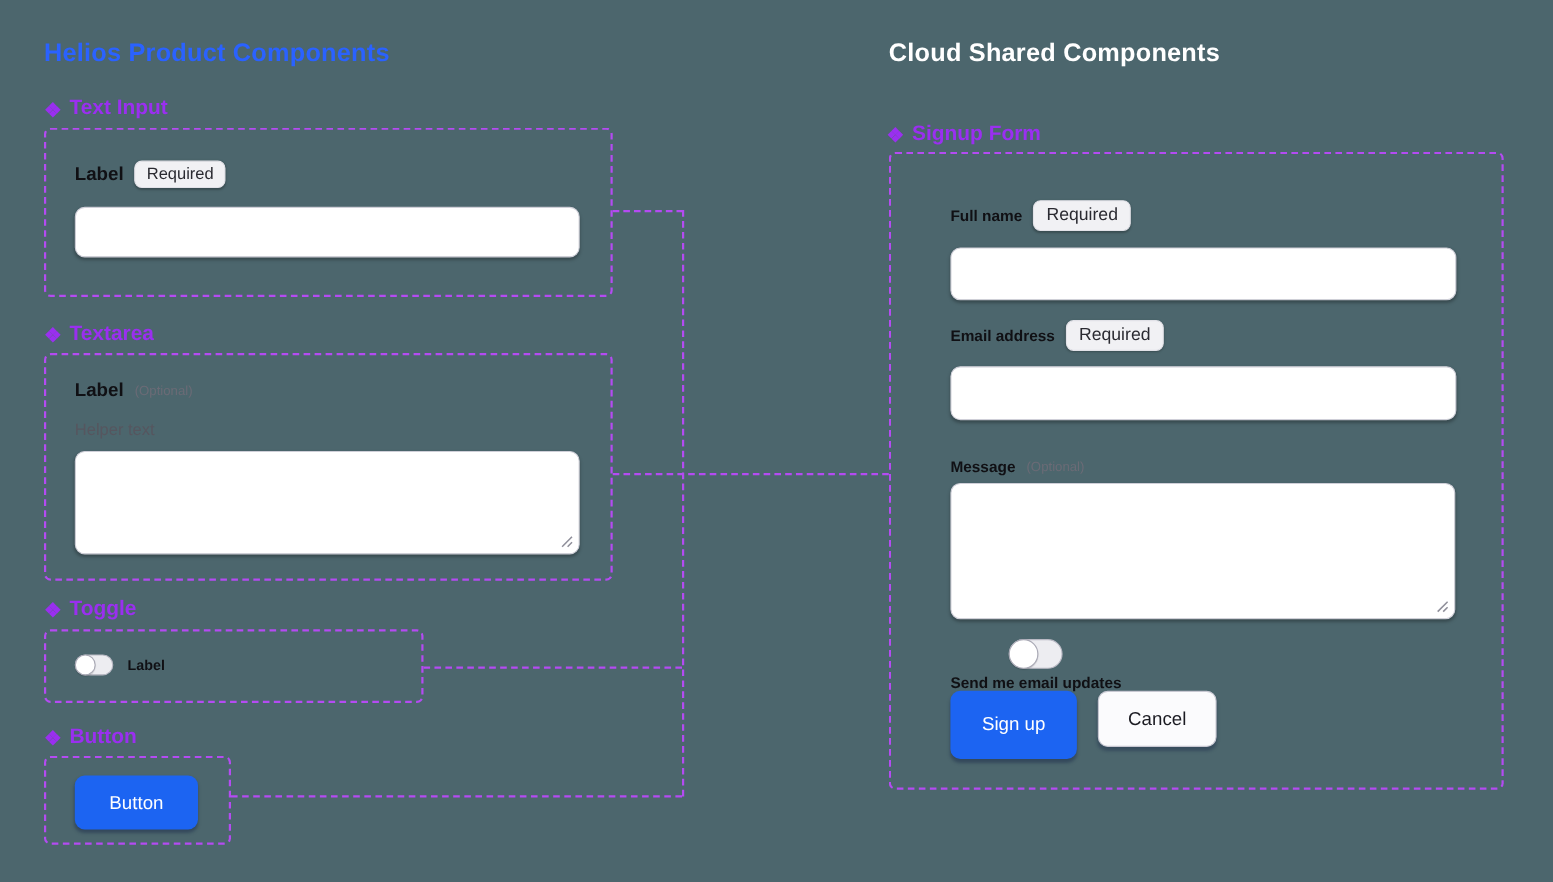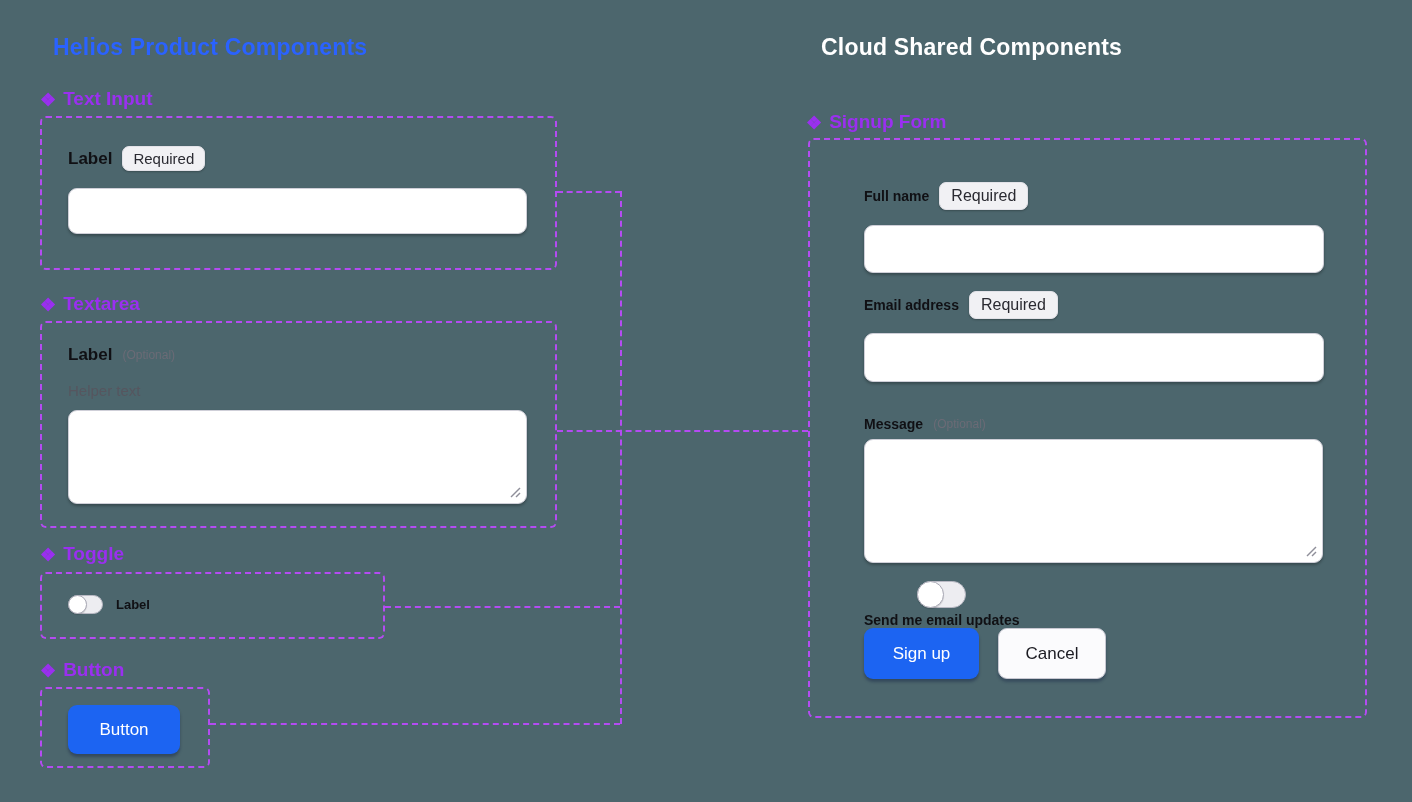--- a/index.html
+++ b/index.html
@@ -3,21 +3,21 @@
 <meta charset="utf-8">
 <style>
   html,body{margin:0;padding:0;background:#4c666d;}
   #canvas{
     position:relative;width:1412px;height:802px;overflow:hidden;
     background:#4c666d;
     font-family:"Liberation Sans", sans-serif;
   }
   .abs{position:absolute;}
   
-  .page-title{font-size:23px;font-weight:800;letter-spacing:.2px;margin-left:13px;}
+  .page-title{font-size:23px;font-weight:800;letter-spacing:.2px;}
   .title-left{color:#2a62ff;}
   .title-right{color:#ffffff;}
   
   .sec-head{display:flex;align-items:center;gap:7px;color:#9a2ff0;font-size:19px;font-weight:700;}
   .comp-icon{font-size:18px;line-height:1;transform:translateY(1px);}
   
   .frame{border:2px dashed #b44bf2;border-radius:6px;}
   .conn-h{border-top:2px dashed #b44bf2;height:0;}
   .conn-v{border-left:2px dashed #b44bf2;width:0;}
   
@@ -161,17 +161,17 @@
       </svg>
     </div>
 
     <div class="abs toggle-row" style="left:54px;top:441px;gap:4px;flex-direction:column;">
       <div class="toggle toggle-lg">
         <div class="knob"></div>
       </div>
       <span class="lbl lbl-19">Send me email updates</span>
     </div>
 
-    <button class="abs btn btn-primary" style="left:54px;top:488px;width:115px;height:51px;">Sign up</button>
+    <button class="abs btn btn-primary" style="left:54px;top:488px;width:115px;height:62px;">Sign up</button>
     <button class="abs btn btn-ghost" style="left:188px;top:488px;width:108px;height:51px;">Cancel</button>
   </div>
 
 </div>
 
 </body></html>

